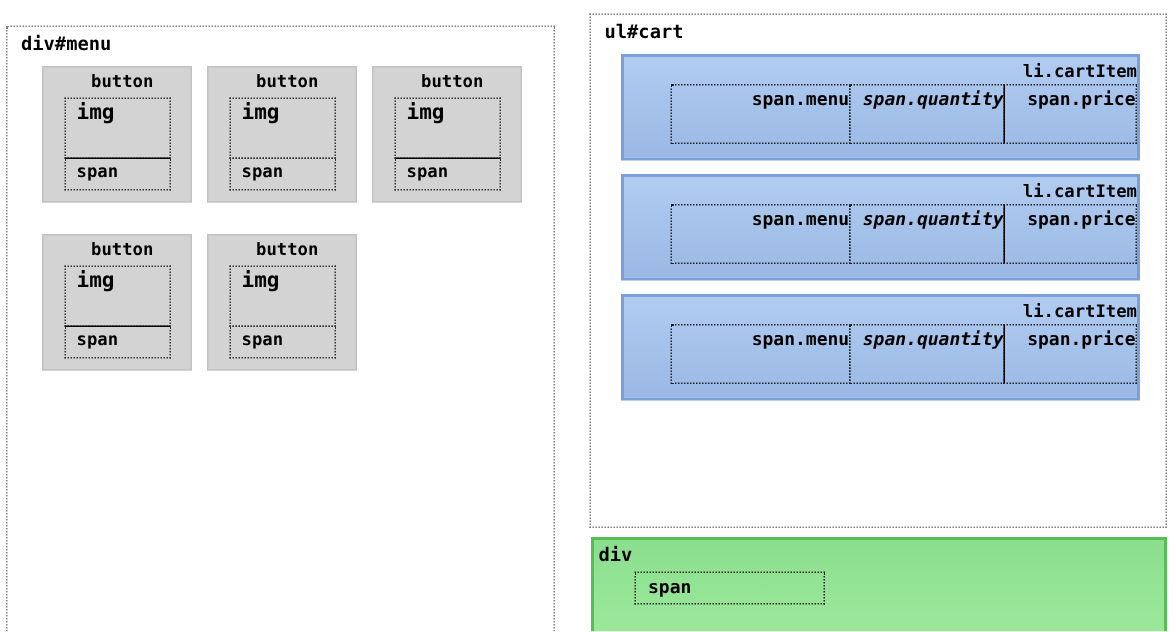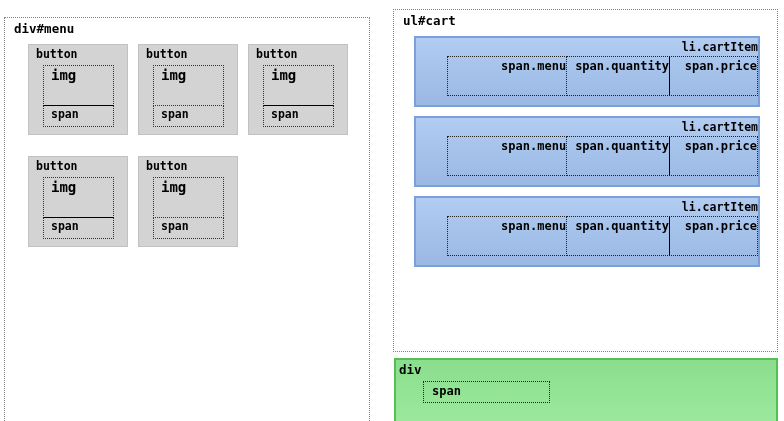--- a/index.html
+++ b/index.html
@@ -45,20 +45,21 @@
   .b0 { left: 23px;  top: 26px; }
   .b1 { left: 133px; top: 26px; }
   .b2 { left: 243px; top: 26px; }
   .b3 { left: 23px;  top: 138px; }
   .b4 { left: 133px; top: 138px; }
   .button-label {
     margin: 3px 0 0 7px;
     font-size: 11.5px;
     line-height: 1.2;
     white-space: nowrap;
+    text-align: center;
   }
   .img-span-stack {
     margin: 3px 0 0 14px;
     width: 71px;
   }
   .img-box {
     height: 41px;
     border: 1px dotted #333;
     padding: 1px 0 0 7px;
     font-size: 14px;
@@ -99,21 +100,21 @@
   }
   .span-cell {
     height: 40px;
     border: 1px dotted #222;
     padding: 2px 0 0 8px;
     font-size: 12px;
     line-height: 1.25;
     white-space: nowrap;
   }
   .cell-menu  { width: 130px; }
-  .cell-qty   { width: 104px; margin-left: -1px; }
+  .cell-qty   { width: 104px; margin-left: -1px; font-style: italic; }
   .cell-price { width: 96px;  margin-left: -1px; border-left: 1px solid #000; }
 
   
   #total-box {
     position: absolute;
     left: 394px;
     top: 358px;
     width: 384px;
     height: 73px;
     background: linear-gradient(180deg, #8ade8d 0%, #96e597 55%, #9de99d 100%);

